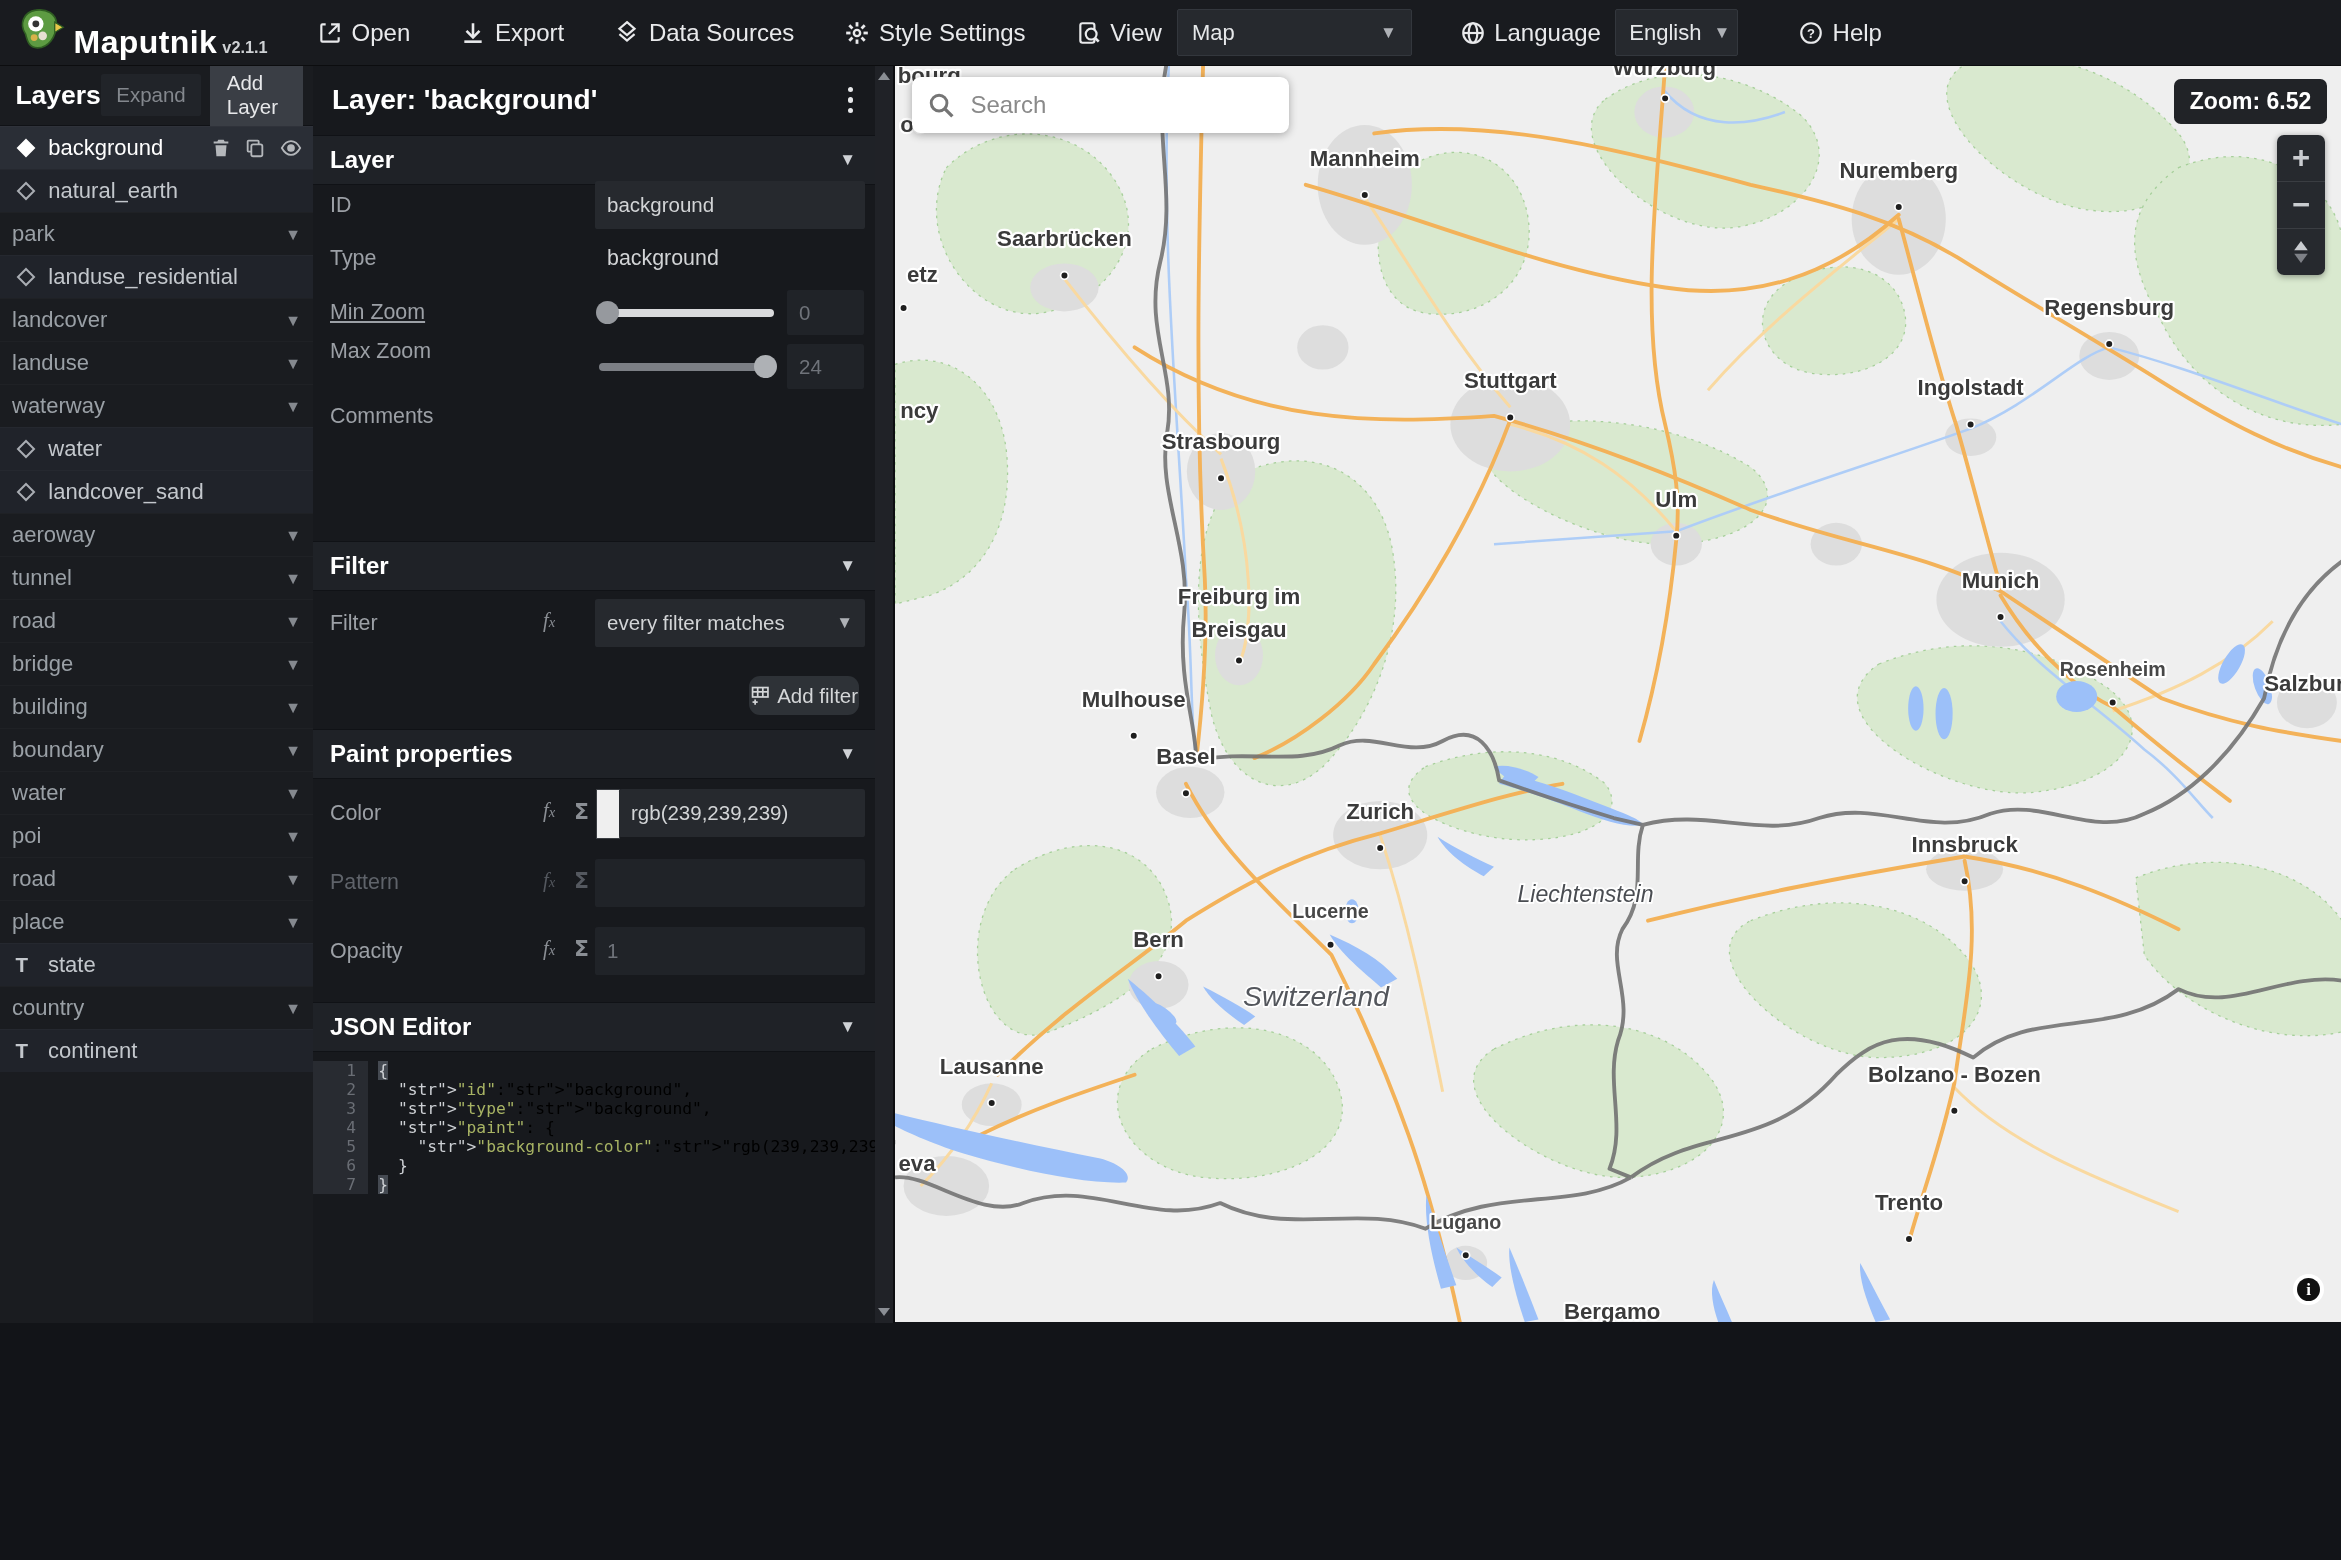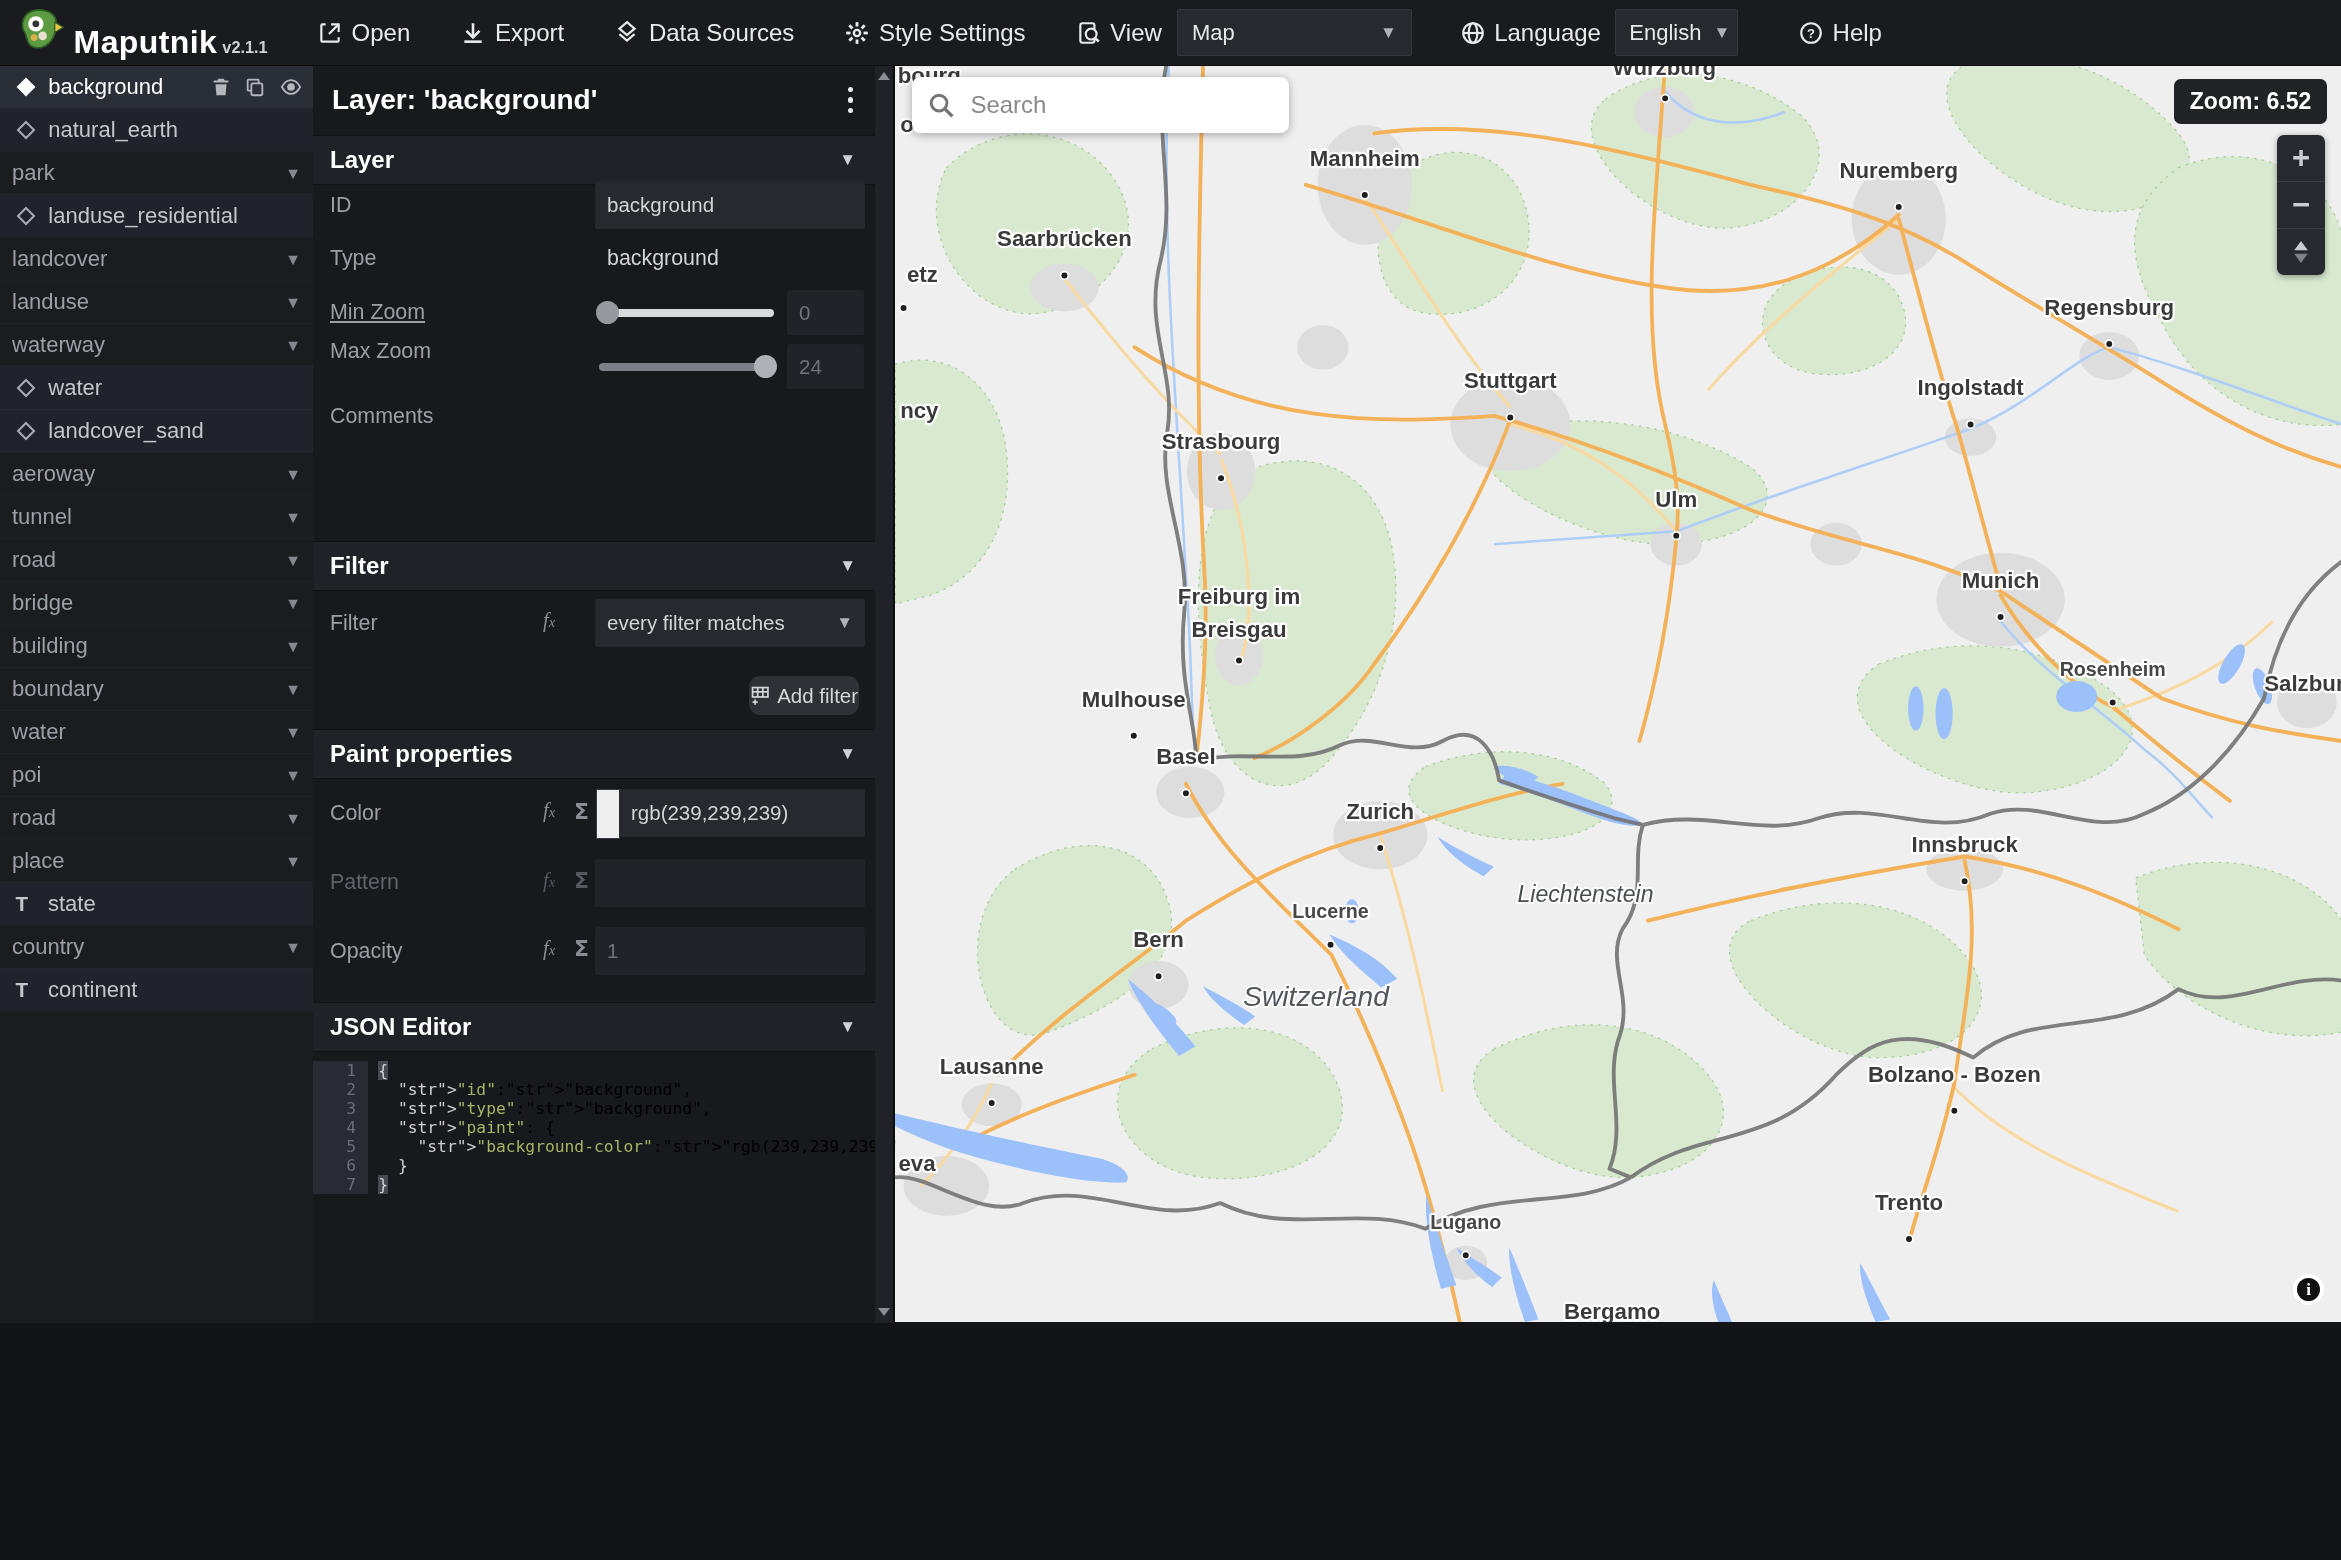--- a/index.html
+++ b/index.html
@@ -171,20 +171,25 @@
       <svg width="26" height="26" viewBox="0 0 24 24" style="font-size:28px">
           <circle cx="12" cy="12" r="9" fill="none" stroke="#e9eaec" stroke-width="2"></circle>
           <text x="12" y="16.5" text-anchor="middle" font-size="12" font-weight="bold" fill="#e9eaec" font-family="Liberation Sans">?</text>
         </svg>
     </span>
     <span>Help</span>
   </div>
 </div>
 
 <div id="sidebar">
+  <div id="sidebar-head">
+    <span id="sidebar-title">Layers</span>
+    <span id="expand-btn">Expand</span>
+    <span id="add-layer-btn">Add Layer</span>
+  </div>
   <div id="layer-list">
       <div class="layer-row sel">
         <span class="licon">
           <svg width="24" height="24" viewBox="0 0 24 24">
             <path d="M12 4 L20 12 L12 20 L4 12 Z" fill="#ffffff" stroke="#ffffff" stroke-width="2"></path>
           </svg>
         </span>
         <span class="sl">background</span>
         <span class="row-actions">
           <svg width="22" height="22" viewBox="0 0 24 24" fill="#b4b7bb">

